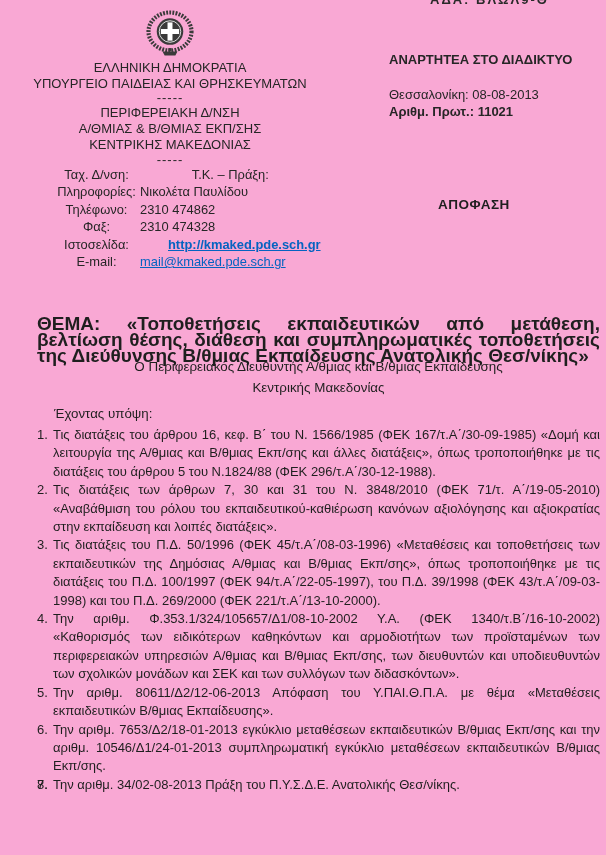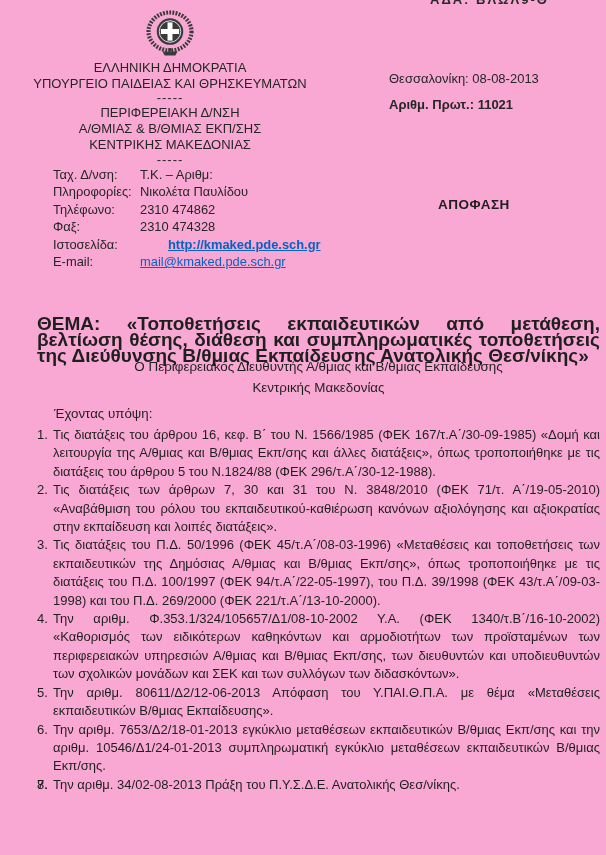--- a/index.html
+++ b/index.html
@@ -43,41 +43,41 @@
   .contact {
     position: absolute;
     left: 53px;
     top: 166px;
     display: grid;
     grid-template-columns: 87px auto;
     font-size: 12.9px;
     line-height: 17.4px;
     color: #262626;
   }
-  .contact .lab { text-align: left; }
+  .contact .lab { text-align: center; }
   a.link {
     color: #0563c1;
     text-decoration: underline;
     cursor: pointer;
   }
   a.link.bold { font-weight: bold; padding-left: 28px; }
 
   
   .header-right {
     position: absolute;
     left: 389px;
     top: 52px;
     width: 210px;
     font-size: 13px;
     line-height: 16px;
     color: #262626;
   }
   .notice { font-weight: bold; }
   .citydate { margin-top: 19px; }
-  .protocol { font-weight: bold; margin-top: 10px; }
+  .protocol { font-weight: bold; margin-top: 1px; }
 
   .decision {
     position: absolute;
     left: 438px;
     top: 197px;
     font-size: 13.5px;
     font-weight: bold;
     letter-spacing: 0.5px;
     color: #1f1f1f;
   }
@@ -152,34 +152,35 @@
     <div>ΥΠΟΥΡΓΕΙΟ ΠΑΙΔΕΙΑΣ ΚΑΙ ΘΡΗΣΚΕΥΜΑΤΩΝ</div>
     <div class="sep">-----</div>
     <div>ΠΕΡΙΦΕΡΕΙΑΚΗ Δ/ΝΣΗ</div>
     <div>Α/ΘΜΙΑΣ &amp; Β/ΘΜΙΑΣ ΕΚΠ/ΣΗΣ</div>
     <div>ΚΕΝΤΡΙΚΗΣ ΜΑΚΕΔΟΝΙΑΣ</div>
     <div class="sep">-----</div>
   </div>
 
   <div class="contact">
     <div class="lab">Ταχ. Δ/νση:</div>
-    <div class="lab">Τ.Κ. – Αριθμ:</div>
+    <div class="lab">Τ.Κ. – Πράξη:</div>
     <div class="lab">Πληροφορίες:</div>
     <div>Νικολέτα Παυλίδου</div>
     <div class="lab">Τηλέφωνο:</div>
     <div>2310 474862</div>
     <div class="lab">Φαξ:</div>
     <div>2310 474328</div>
     <div class="lab">Ιστοσελίδα:</div>
     <div><a class="link bold">http://kmaked.pde.sch.gr</a></div>
     <div class="lab">E-mail:</div>
     <div><a class="link">mail@kmaked.pde.sch.gr</a></div>
   </div>
 
   <div class="header-right">
+    <div class="notice">ΑΝΑΡΤΗΤΕΑ ΣΤΟ ΔΙΑΔΙΚΤΥΟ</div>
     <div class="citydate">Θεσσαλονίκη: 08-08-2013</div>
     <div class="protocol">Αριθμ. Πρωτ.: 11021</div>
   </div>
 
   <div class="decision">ΑΠΟΦΑΣΗ</div>
 
   <div class="subject">ΘΕΜΑ: «Τοποθετήσεις εκπαιδευτικών από μετάθεση, βελτίωση θέσης, διάθεση και συμπληρωματικές τοποθετήσεις της Διεύθυνσης Β/θμιας Εκπαίδευσης Ανατολικής Θεσ/νίκης»</div>
 
   <div class="signatory">
     <div>Ο Περιφερειακός Διευθυντής Α/θμιας και Β/θμιας Εκπαίδευσης</div>

